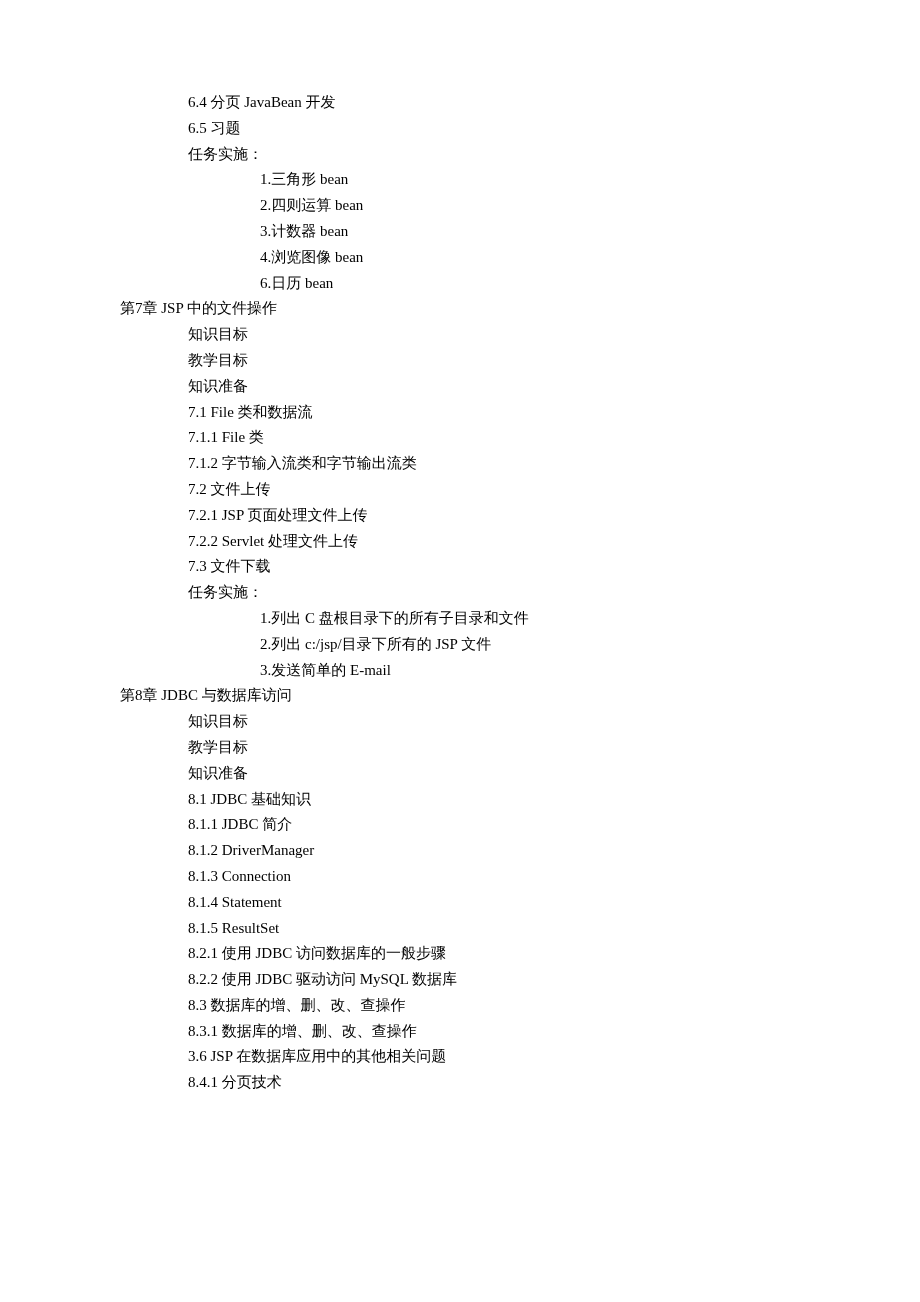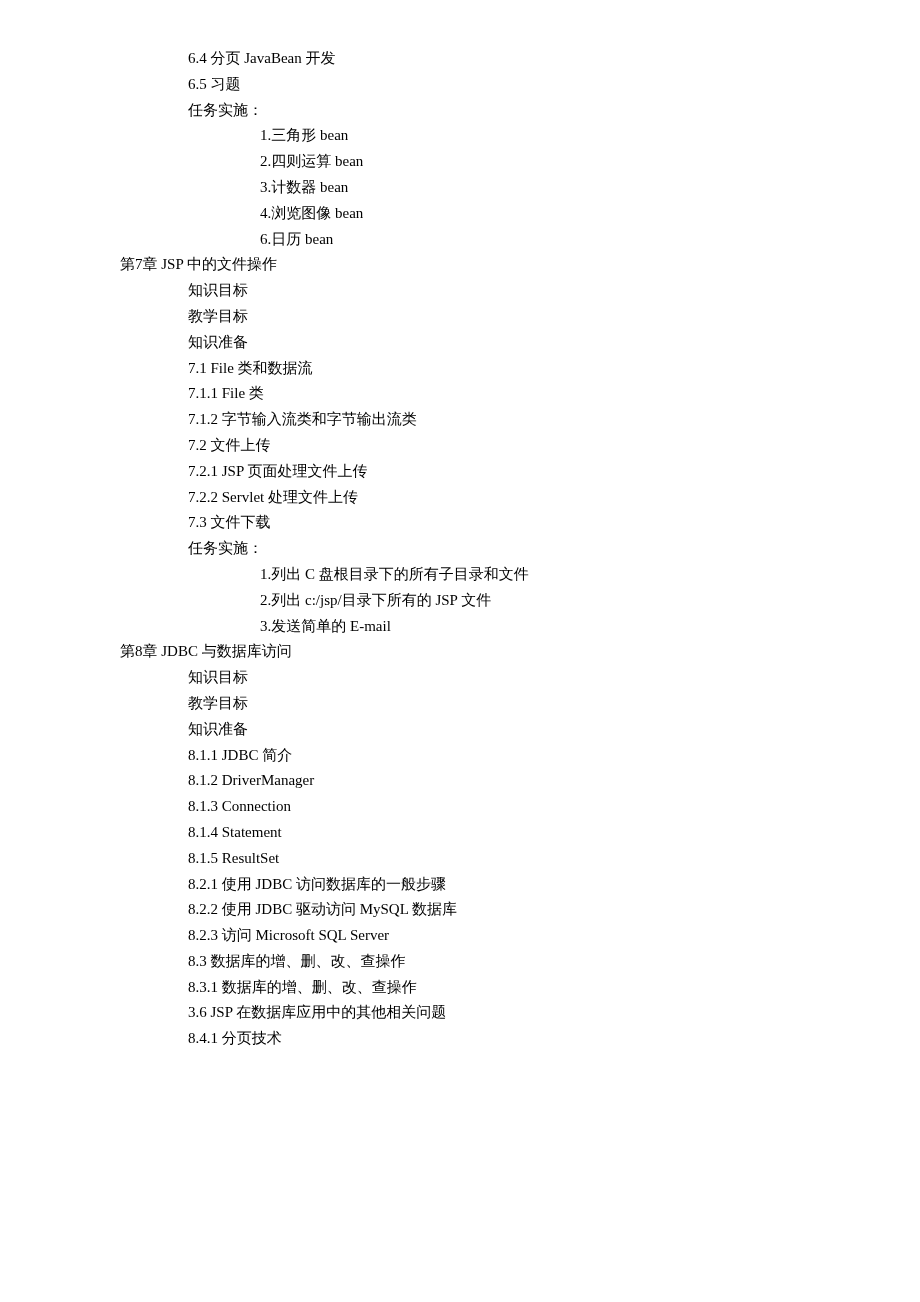--- a/index.html
+++ b/index.html
@@ -8,21 +8,21 @@
     background: #ffffff;
     font-family: "SimSun", "宋体", "MS Song", serif;
     font-size: 15px;
     color: #000000;
     line-height: 1.72;
   }
   .page {
     width: 836px;
     min-height: 1302px;
     box-sizing: border-box;
-    padding-top: 46px;
+    padding-top: 90px;
     padding-left: 120px;
     padding-right: 80px;
   }
   .lvl-sub {
     padding-left: 68px;
   }
   .lvl-task {
     padding-left: 140px;
   }
   .lvl-chapter {
@@ -54,26 +54,26 @@
       <div class="lvl-sub">7.2.2 Servlet 处理文件上传</div>
       <div class="lvl-sub">7.3 文件下载</div>
       <div class="lvl-sub">任务实施：</div>
       <div class="lvl-task">1.列出 C 盘根目录下的所有子目录和文件</div>
       <div class="lvl-task">2.列出 c:/jsp/目录下所有的 JSP 文件</div>
       <div class="lvl-task">3.发送简单的 E-mail</div>
       <div class="lvl-chapter">第8章 JDBC 与数据库访问</div>
       <div class="lvl-sub">知识目标</div>
       <div class="lvl-sub">教学目标</div>
       <div class="lvl-sub">知识准备</div>
+      <div class="lvl-sub">8.1 JDBC 基础知识</div>
       <div class="lvl-sub">8.1.1 JDBC 简介</div>
       <div class="lvl-sub">8.1.2 DriverManager</div>
       <div class="lvl-sub">8.1.3 Connection</div>
       <div class="lvl-sub">8.1.4 Statement</div>
       <div class="lvl-sub">8.1.5 ResultSet</div>
       <div class="lvl-sub">8.2.1 使用 JDBC 访问数据库的一般步骤</div>
       <div class="lvl-sub">8.2.2 使用 JDBC 驱动访问 MySQL 数据库</div>
-      <div class="lvl-sub">8.2.3 访问 Microsoft SQL Server</div>
       <div class="lvl-sub">8.3 数据库的增、删、改、查操作</div>
       <div class="lvl-sub">8.3.1 数据库的增、删、改、查操作</div>
       <div class="lvl-sub">3.6 JSP 在数据库应用中的其他相关问题</div>
       <div class="lvl-sub">8.4.1 分页技术</div>
     </div>
 </div>
 
 </body></html>

